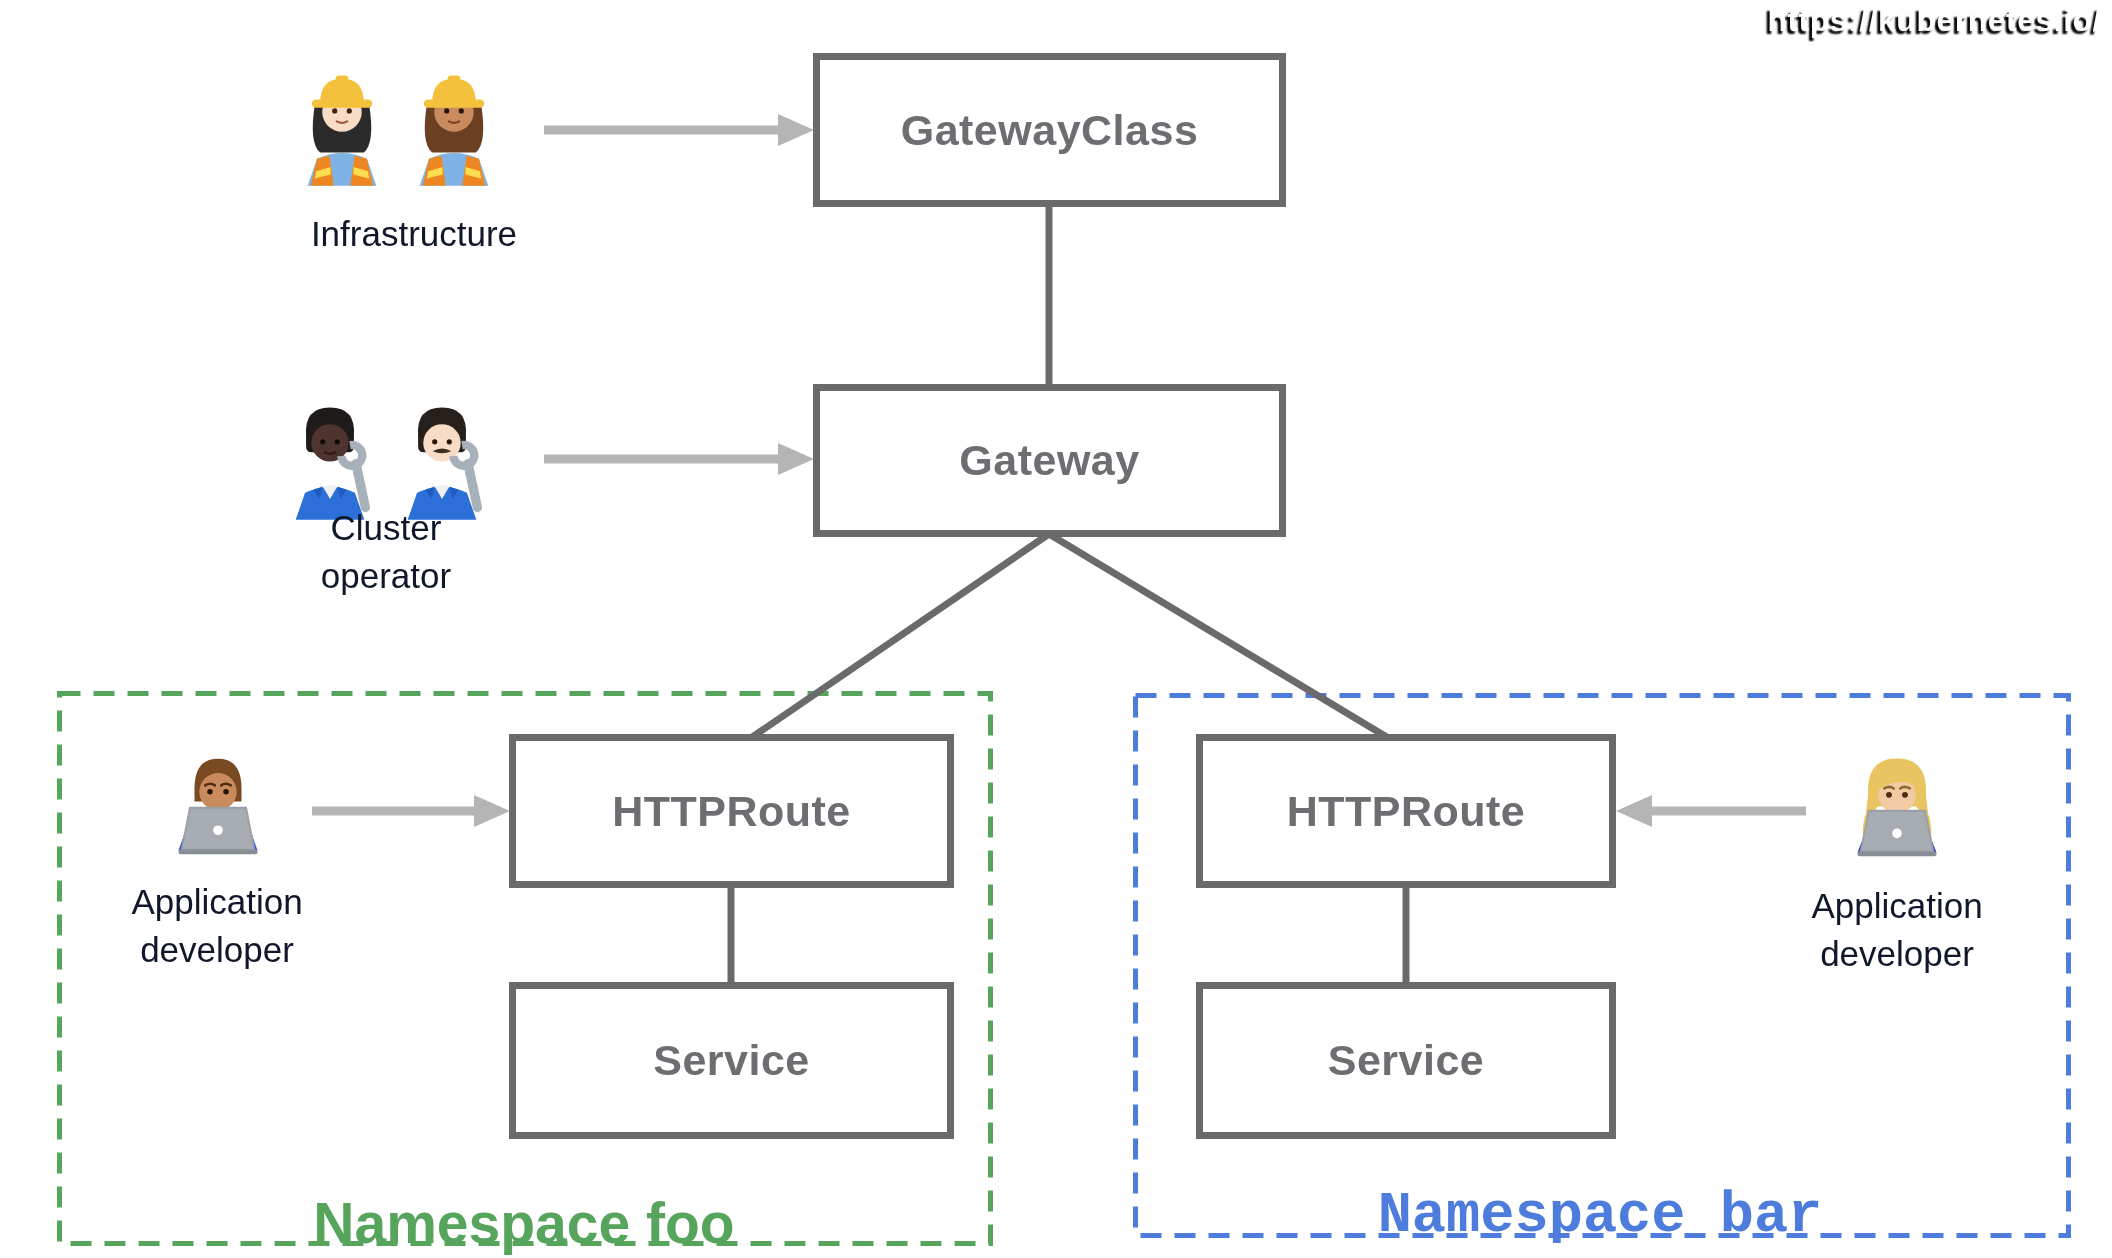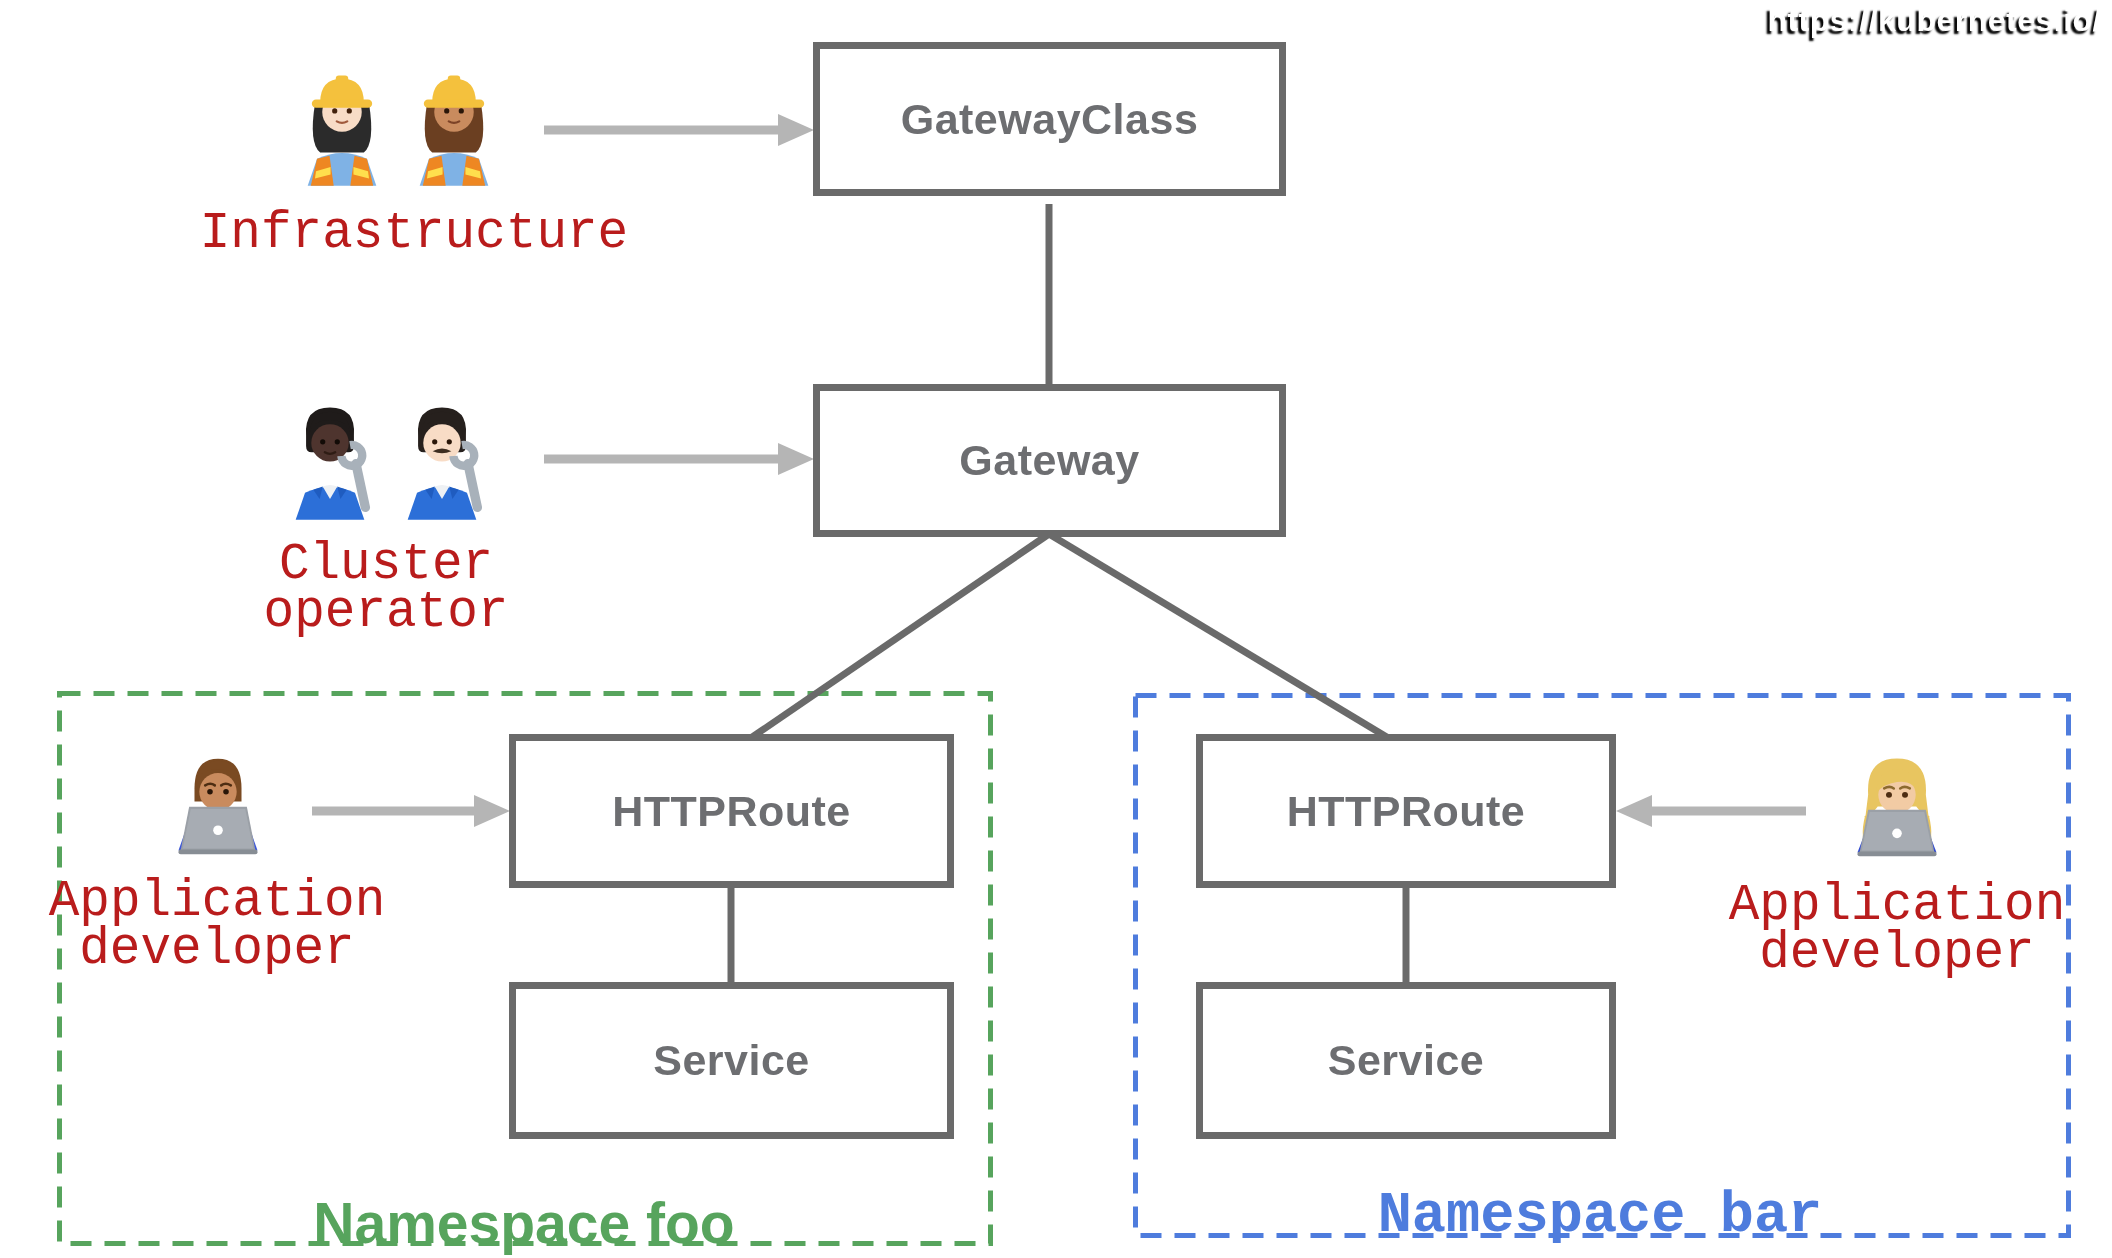--- a/index.html
+++ b/index.html
@@ -38,25 +38,24 @@
   .persona-icons {
     position: absolute;
     display: flex;
     gap: 8px;
     align-items: flex-end;
   }
   .persona-label {
     position: absolute;
     width: 500px;
     text-align: center;
-    font-size: 51px;
+    font-size: 35px;
     line-height: 48px;
-    color: #b91c1c;
+    color: #0f172a;
     font-weight: 400;
-    font-family: Liberation Mono, monospace;
   }
   .ns-label {
     position: absolute;
     width: 500px;
     text-align: center;
     font-size: 57px;
     font-weight: bold;
   }
   .ns-label.foo { color: #57a45d; }
   .ns-label.bar { color: #4e7cdd; }
@@ -99,21 +98,21 @@
     <g>
       <line x1="312" y1="811" x2="474" y2="811" stroke="#b5b5b5" stroke-width="9"></line>
       <polygon points="474,795 510,811 474,827" fill="#b5b5b5"></polygon>
     </g>
     <g>
       <line x1="1806" y1="811" x2="1652" y2="811" stroke="#b5b5b5" stroke-width="9"></line>
       <polygon points="1652,795 1616,811 1652,827" fill="#b5b5b5"></polygon>
     </g>
   </svg>
 
-  <div class="node" style="left:813px; top:42px; width:473px; height:154px;">
+  <div class="node" style="left:813px; top:53px; width:473px; height:154px;">
     <span class="node-label">GatewayClass</span>
   </div>
   <div class="node" style="left:813px; top:384px; width:473px; height:153px;text-align:center;">
     <span class="node-label">Gateway</span>
   </div>
   <div class="node" style="left:509px; top:734px; width:445px; height:154px;">
     <span class="node-label">HTTPRoute</span>
   </div>
   <div class="node" style="left:509px; top:982px; width:445px; height:157px;">
     <span class="node-label">Service</span>
@@ -184,21 +183,21 @@
       <circle cx="57" cy="42" r="2.5" fill="#2a1608"></circle>
       <path d="M41 51 Q50 46 59 51 Q50 55 41 51 Z" fill="#3e2d20"></path>
       <path d="M17 117 L26 91 Q50 80 74 91 L83 117 Z" fill="#2c6fd8"></path>
       <path d="M43 85 L50 97 L57 85 Q50 82 43 85 Z" fill="#eef1f4"></path>
       <path d="M34 88 L43 85 L40 97 Z" fill="#1f5cc0"></path>
       <path d="M66 88 L57 85 L60 97 Z" fill="#1f5cc0"></path>
       <line x1="75" y1="63" x2="84" y2="105" stroke="#a8b1ba" stroke-width="9" stroke-linecap="round"></line>
       <circle cx="71" cy="55" r="10" fill="none" stroke="#a8b1ba" stroke-width="8" stroke-dasharray="48 15" transform="rotate(-100 71 55)"></circle>
     </svg>
   </div>
-  <div class="persona-label" style="left:136px; top:541px;text-align:center;">
+  <div class="persona-label" style="left:136px; top:504px;text-align:center;">
     <div>Cluster</div>
     <div>operator</div>
   </div>
 
   <div class="persona-icons" style="left:163px; top:748px;">
     <svg class="picon" viewBox="0 0 100 117" width="110" height="125">
       <path d="M28 38 Q28 10 50 10 Q72 10 72 38 L72 50 L28 50 Z" fill="#7a4a22"></path>
       <circle cx="50" cy="41" r="17.5" fill="#c98b5e"></circle>
       <path d="M29 36 Q31 20 50 20 Q69 20 71 36 Q71 24 62 15 Q50 9 38 15 Q29 24 29 36 Z" fill="#7a4a22"></path>
       <path d="M38 35 Q43 32 47 35" stroke="#4e2d12" stroke-width="2.4" fill="none" stroke-linecap="round"></path>

